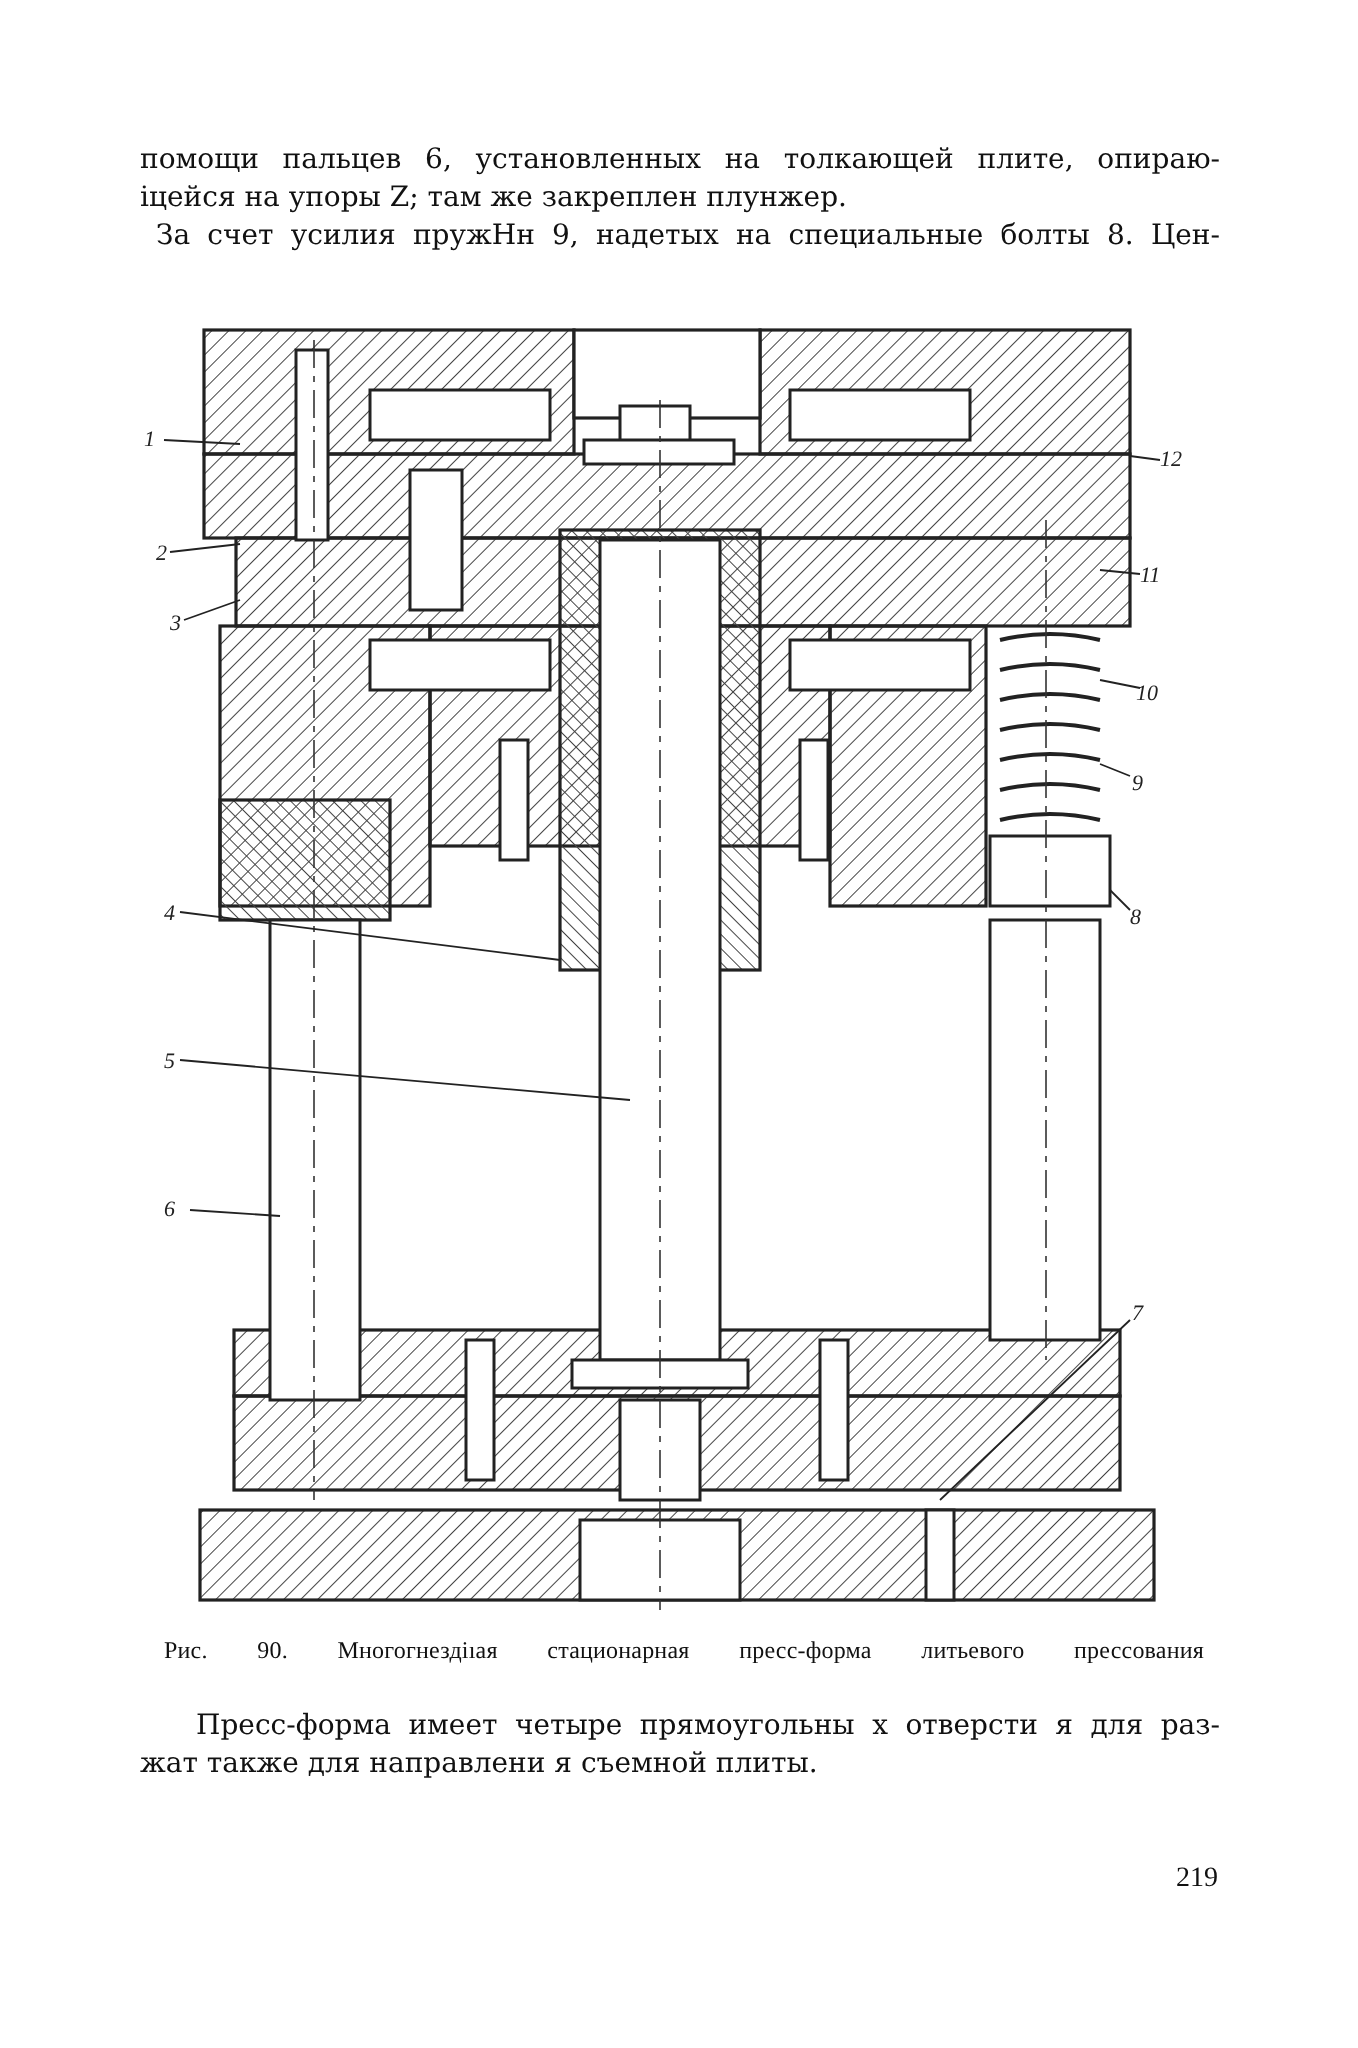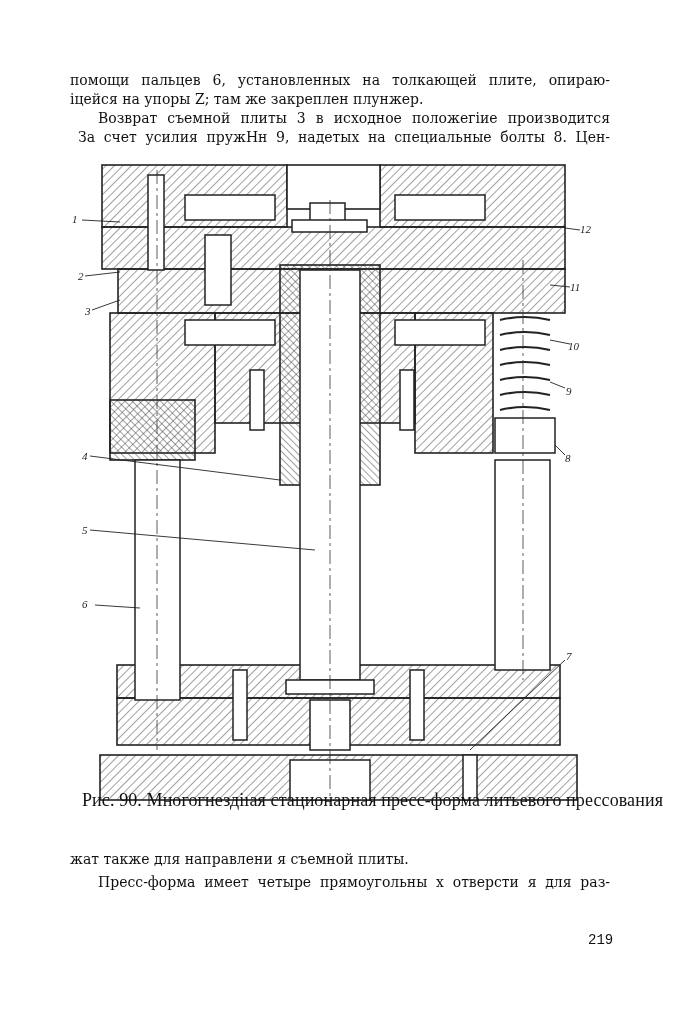--- a/index.html
+++ b/index.html
@@ -4,34 +4,33 @@
 <style>
   html, body { margin:0; padding:0; background:#ffffff; }
   body { width:679px; height:1024px; position:relative; overflow:hidden;
          font-family:"DejaVu Serif", serif; color:#111; }
   .text { position:absolute; left:70px; width:540px; font-size:14px; line-height:19px; }
   .line { white-space:nowrap; display:block; text-align:justify; text-align-last:justify; }
   .line.last { text-align-last:left; }
   .indent { padding-left:28px; }
   .top { top:71px; }
   .bottom { top:850px; }
-  .caption { position:absolute; left:82px; top:790px; width:520px;
-             font-family:"Liberation Serif", serif; font-size:18px; letter-spacing:0.1px;
+  .caption { position:absolute; left:82px; top:818px; width:520px;
+             font-family:"Liberation Serif", serif; font-size:12px; letter-spacing:0.1px;
              white-space:nowrap; text-align:justify; text-align-last:justify; }
-  .pagenum { position:absolute; left:588px; top:932px; font-size:14px; font-family:Liberation Mono, monospace; }
+  .pagenum { position:absolute; left:588px; top:932px; font-size:14px; font-family:Liberation Serif, serif; }
   #figure { position:absolute; left:60px; top:160px; width:560px; height:645px; }
   .lbl { font-family:"Liberation Serif", serif; font-style:italic; font-size:11px; fill:#222; }
 </style>
 </head>
 <body>
 
 <div class="text top">
   <span class="line">помощи пальцев 6, установленных на толкающей плите, опираю-</span>
   <span class="line last">іцейся на упоры Z; там же закреплен плунжер.</span>
-  <span class="line indent">Возврат съемной плиты 3 в исходное положегіие производится</span>
   <span class="line" style="padding-left:8px">За счет усилия пружНн 9, надетых на специальные болты 8. Цен-</span>
 </div>
 
 <svg id="figure" viewBox="0 0 560 645" xmlns="http://www.w3.org/2000/svg">
   <defs>
     <pattern id="hatch" width="6" height="6" patternUnits="userSpaceOnUse" patternTransform="rotate(45)">
       <line x1="0" y1="0" x2="0" y2="6" stroke="#444" stroke-width="1"></line>
     </pattern>
     <pattern id="hatch2" width="5" height="5" patternUnits="userSpaceOnUse" patternTransform="rotate(-45)">
       <line x1="0" y1="0" x2="0" y2="5" stroke="#444" stroke-width="1"></line>
@@ -121,17 +120,17 @@
     <text x="506" y="235">9</text>
     <text x="508" y="190">10</text>
     <text x="510" y="131">11</text>
     <text x="520" y="73">12</text>
   </g>
 </svg>
 
 <div class="caption">Рис. 90. Многогнездіıая стационарная пресс-форма литьевого прессования</div>
 
 <div class="text bottom">
+  <span class="line indent" style="margin-top:4px">Пресс-форма имеет четыре прямоугольны х отверсти я для раз-</span>
   <span class="line last">жат также для направлени я съемной плиты.</span>
-  <span class="line indent" style="margin-top:4px">Пресс-форма имеет четыре прямоугольны х отверсти я для раз-</span>
 </div>
 
 <div class="pagenum">219</div>
 
 </body></html>

